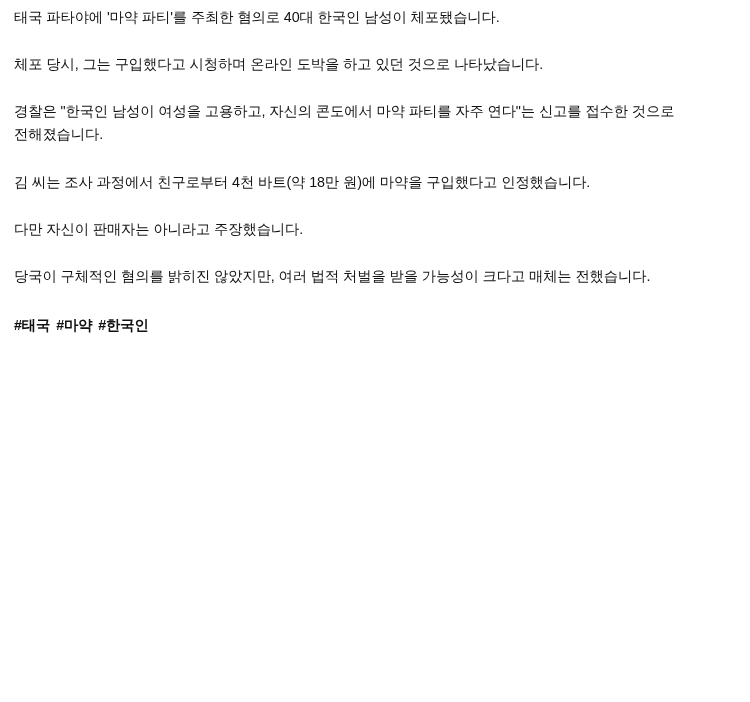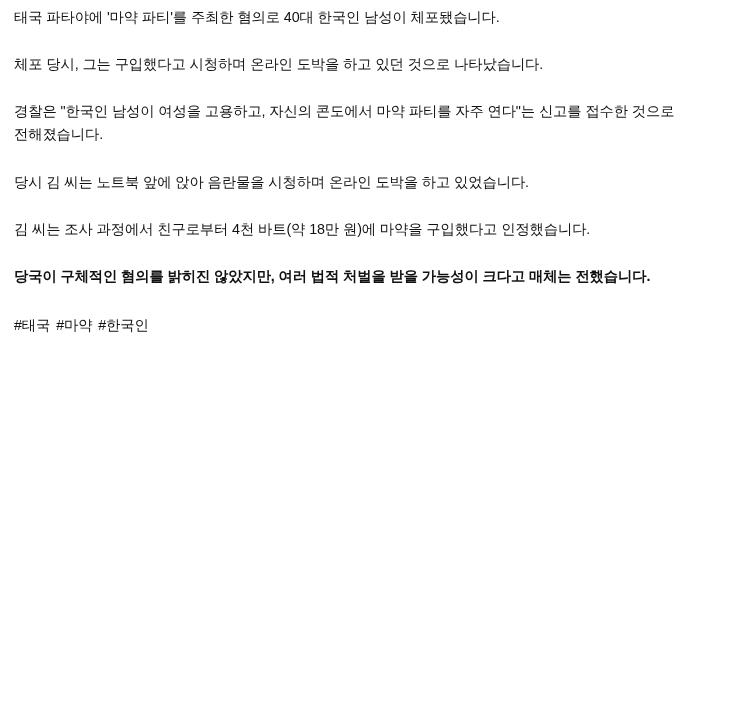--- a/index.html
+++ b/index.html
@@ -22,44 +22,44 @@
   .para {
     font-size: 14.3px;
     line-height: 1.62;
     color: #111111;
     margin: 0 0 24px 0;
     word-break: keep-all;
     letter-spacing: -0.1px;
   }
   .para.last {
     margin-bottom: 0;
-    font-weight: bold;
   }
   .tags {
     font-size: 14.3px;
     line-height: 1.62;
     color: #111111;
     margin-top: 26px;
     letter-spacing: -0.1px;
+    font-weight: bold;
   }
   .tag {
     color: #111111;
     text-decoration: none;
     margin-right: 2px;
   }
 </style>
 </head>
 <body>
 
 <div class="article">
   <p class="para">태국 파타야에 '마약 파티'를 주최한 혐의로 40대 한국인 남성이 체포됐습니다.</p>
   <p class="para">체포 당시, 그는 구입했다고 시청하며 온라인 도박을 하고 있던 것으로 나타났습니다.</p>
   <p class="para">경찰은 "한국인 남성이 여성을 고용하고, 자신의 콘도에서 마약 파티를 자주 연다"는 신고를 접수한 것으로 전해졌습니다.</p>
-  <p class="para">당시 김 씨는 노트북 앞에 앉아 음란물을 시청하며 온라인 도박을 하고 있었습니다.</p>
   <p class="para">김 씨는 조사 과정에서 친구로부터 4천 바트(약 18만 원)에 마약을 구입했다고 인정했습니다.</p>
+  <p class="para">다만 자신이 판매자는 아니라고 주장했습니다.</p>
   <p class="para last">당국이 구체적인 혐의를 밝히진 않았지만, 여러 법적 처벌을 받을 가능성이 크다고 매체는 전했습니다.</p>
 
   <div class="tags">
     <a class="tag" href="#">#태국</a>
     <a class="tag" href="#">#마약</a>
     <a class="tag" href="#">#한국인</a>
   </div>
 </div>
 
 </body></html>

